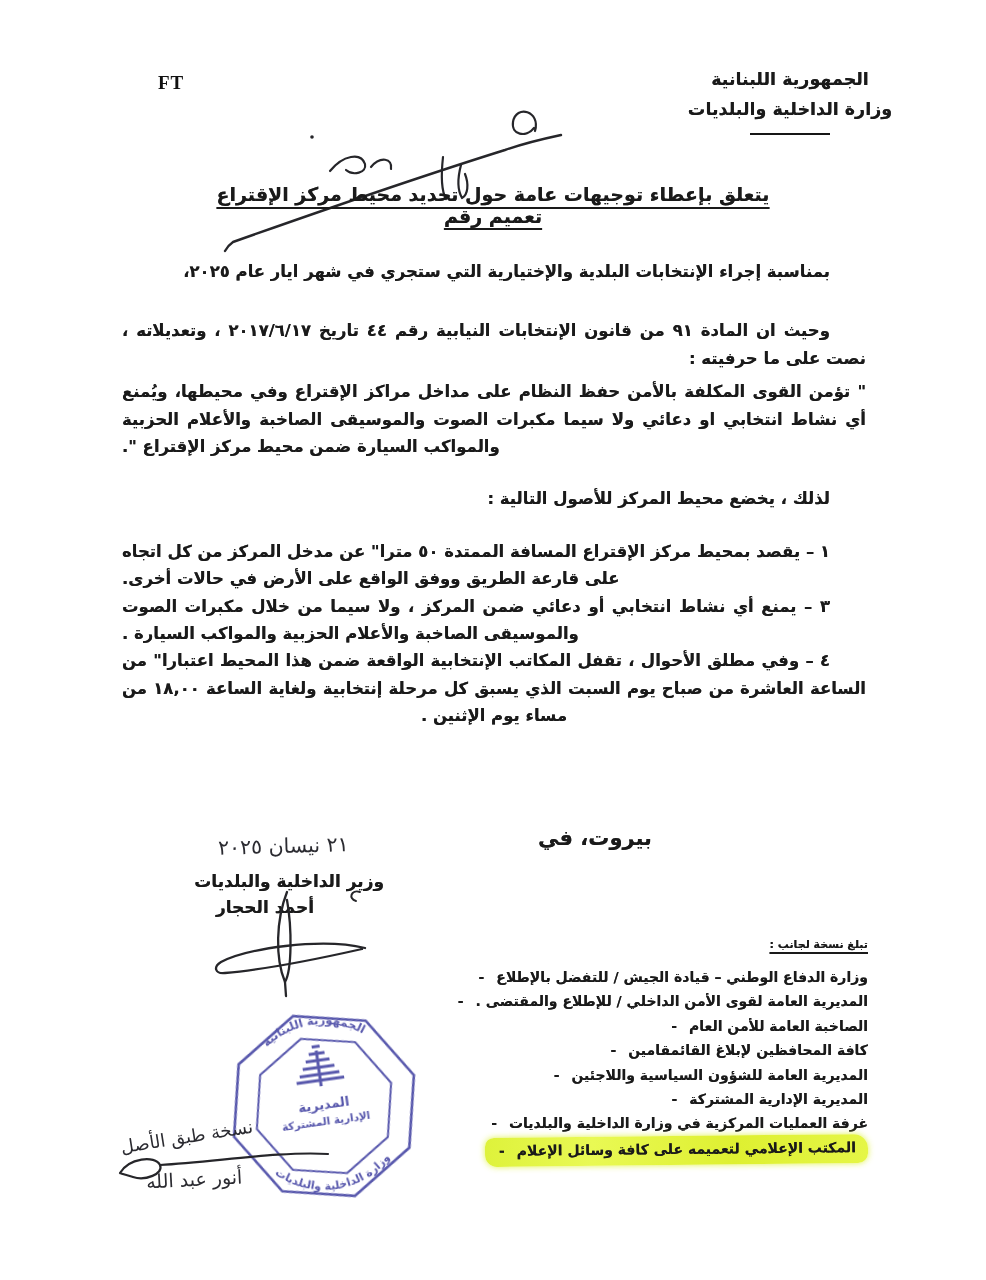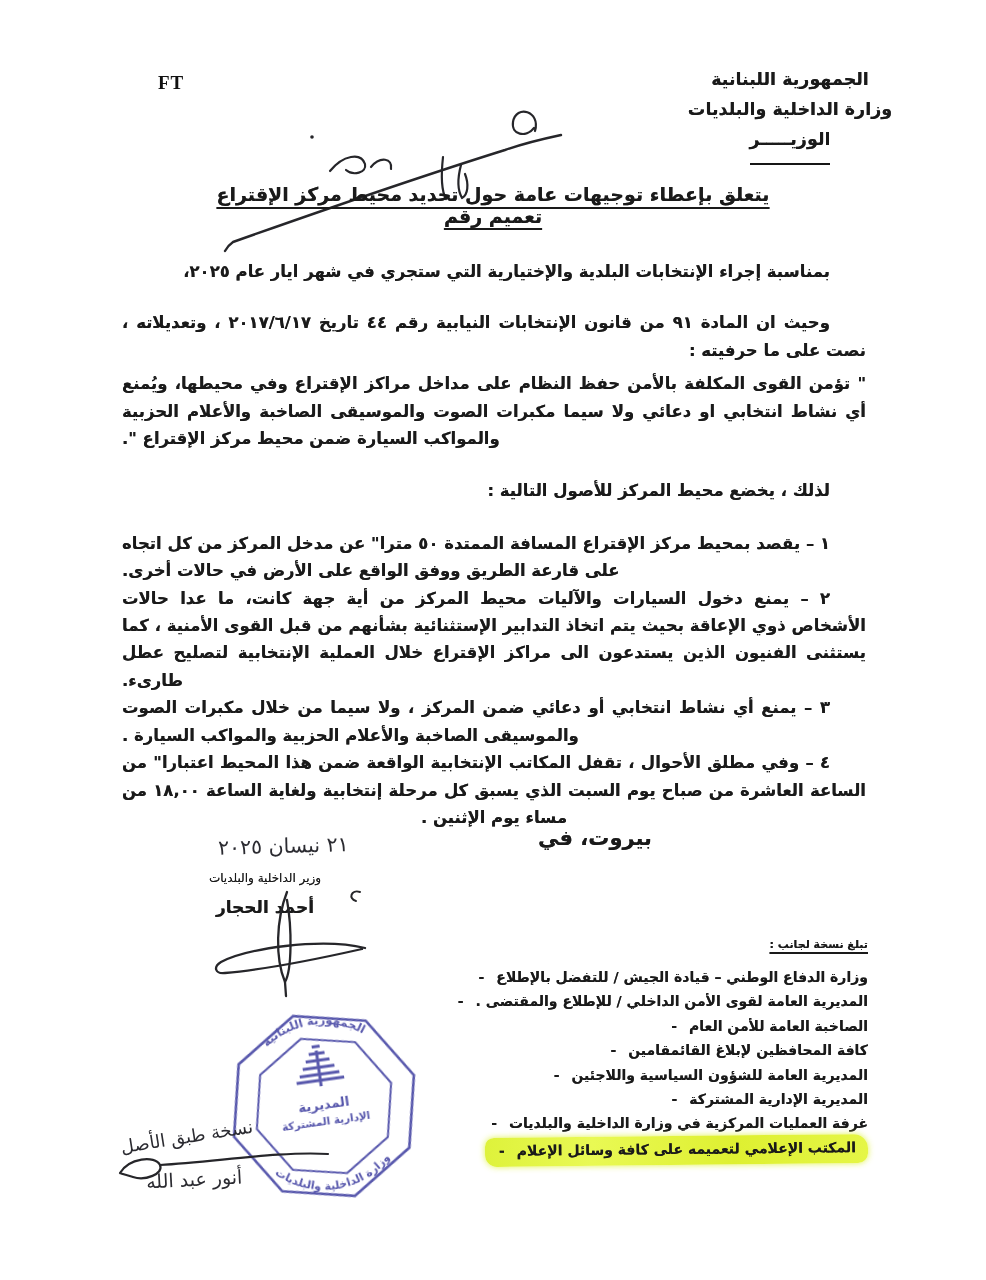--- a/index.html
+++ b/index.html
@@ -26,29 +26,29 @@
   
   .titleblock{top:183px;left:0;width:100%;text-align:center;font-weight:bold;}
   .titleblock .t1{font-size:19px;text-decoration:underline;text-underline-offset:5px;text-decoration-thickness:1.6px;}
   .titleblock .t2{font-size:19px;margin-top:4px;text-decoration:underline;text-underline-offset:6px;text-decoration-thickness:1.6px;}
 
   
   .bodytext{top:258px;right:120px;left:122px;font-size:16.5px;font-weight:bold;line-height:27.4px;}
   .bodytext p{margin:0;direction:rtl;text-align:justify;text-align-last:right;}
   .bodytext p.ind{text-indent:36px;}
   .bodytext .mb-lg{margin-bottom:25px;}
-  .bodytext .mb-md{margin-bottom:24px;}
+  .bodytext .mb-md{margin-bottom:32px;}
   .bodytext .mb-sm{margin-bottom:6px;}
   .bodytext .last-left{text-align-last:left;}
   .bodytext .last-center{text-align-last:center;}
 
   
   .beirut{left:538px;top:826px;font-size:21px;font-weight:bold;}
   .hdate{left:218px;top:834px;font-size:20.5px;color:#272727;transform:rotate(-1.5deg);letter-spacing:1.5px;}
-  .mtitle{left:146px;top:871px;width:238px;text-align:center;font-size:12px;font-weight:normal;}
+  .mtitle{left:146px;top:871px;width:238px;font-size:17px;font-weight:bold;}
   .mname{left:146px;top:897px;width:238px;text-align:center;font-size:17px;font-weight:bold;}
 
   
   .dist{top:933px;right:118px;width:490px;direction:rtl;}
   .dist .dhead{display:inline-block;font-size:11px;font-weight:bold;text-decoration:underline;text-underline-offset:4px;text-decoration-thickness:1.5px;margin-bottom:14px;}
   .dist .row{text-align:right;line-height:24.4px;font-size:14px;font-weight:bold;white-space:nowrap;}
   .dist .dash{margin-inline-start:12px;font-weight:bold;}
   .dist .line{display:inline-block;}
   .dist .line.hl{background:linear-gradient(93deg,#def23b 0%,#e9f954 28%,#def031 65%,#e5f646 100%);
     padding:1px 12px 4px 14px;border-radius:9px 14px 10px 12px;transform:rotate(-.6deg);box-shadow:0 0 6px rgba(222,242,59,.9);}
@@ -67,21 +67,20 @@
 </head>
 <body>
 
 <div class="page">
 
   <div class="abs ft">FT</div>
 
   <div class="abs letterhead ink">
     <div class="ar">الجمهورية اللبنانية</div>
     <div class="ar">وزارة الداخلية والبلديات</div>
-    <div class="ar">الوزيـــــر</div>
     <div class="rule"></div>
   </div>
 
   <div class="abs" style="left:195px;top:95px;">
     <svg class="sig" width="390" height="160" viewBox="0 0 390 160">
       <path d="M30,156 C33,151 35,149 38,147 C120,118 230,80 310,55 C330,48 352,43 366,40" stroke-width="2.4"></path>
       <path d="M340,36 C346,16 321,9 318,27 C316,40 331,43 339,33" stroke-width="2.2"></path>
       <path d="M135,76 C148,60 166,57 170,69 C172,78 158,81 151,75" stroke-width="2.2"></path>
       <path d="M176,72 C185,61 198,63 196,74" stroke-width="2.2"></path>
       <path d="M248,62 C246,80 246,95 251,104" stroke-width="2.2"></path>
@@ -94,21 +93,20 @@
     <div><span class="ar t2">يتعلق بإعطاء توجيهات عامة حول تحديد محيط مركز الإقتراع</span></div>
     <div><span class="ar t1">تعميم رقم</span></div>
   </div>
 
   <div class="abs bodytext ink">
     <p class="ind mb-md">بمناسبة إجراء الإنتخابات البلدية والإختيارية التي ستجري في شهر ايار عام ٢٠٢٥،</p>
     <p class="ind mb-sm">وحيث ان المادة ٩١ من قانون الإنتخابات النيابية رقم ٤٤ تاريخ ٢٠١٧/٦/١٧ ، وتعديلاته ، نصت على ما حرفيته :</p>
     <p class="last-left mb-lg">" تؤمن القوى المكلفة بالأمن حفظ النظام على مداخل مراكز الإقتراع وفي محيطها، ويُمنع أي نشاط انتخابي او دعائي ولا سيما مكبرات الصوت والموسيقى الصاخبة والأعلام الحزبية والمواكب السيارة ضمن محيط مركز الإقتراع ".</p>
     <p class="ind mb-lg">لذلك ، يخضع محيط المركز للأصول التالية :</p>
     <p class="ind last-left">١ – يقصد بمحيط مركز الإقتراع المسافة الممتدة ٥٠ مترا" عن مدخل المركز من كل اتجاه على قارعة الطريق ووفق الواقع على الأرض في حالات أخرى.</p>
-    <p class="ind last-left">٢ – يمنع دخول السيارات والآليات محيط المركز من أية جهة كانت، ما عدا حالات الأشخاص ذوي الإعاقة بحيث يتم اتخاذ التدابير الإستثنائية بشأنهم من قبل القوى الأمنية ، كما يستثنى الفنيون الذين يستدعون الى مراكز الإقتراع خلال العملية الإنتخابية لتصليح عطل طارىء.</p>
     <p class="ind last-left">٣ – يمنع أي نشاط انتخابي أو دعائي ضمن المركز ، ولا سيما من خلال مكبرات الصوت والموسيقى الصاخبة والأعلام الحزبية والمواكب السيارة .</p>
     <p class="ind last-center">٤ – وفي مطلق الأحوال ، تقفل المكاتب الإنتخابية الواقعة ضمن هذا المحيط اعتبارا" من الساعة العاشرة من صباح يوم السبت الذي يسبق كل مرحلة إنتخابية ولغاية الساعة ١٨,٠٠ من مساء يوم الإثنين .</p>
   </div>
 
   <div class="abs beirut ar ink">بيروت، في</div>
   <div class="abs hdate ar hand">٢١ نيسان ٢٠٢٥</div>
   <div class="abs mtitle ar ink">وزير الداخلية والبلديات</div>
   <div class="abs mname ar ink">أحمد الحجار</div>
 
   <div class="abs" style="left:200px;top:886px;">

